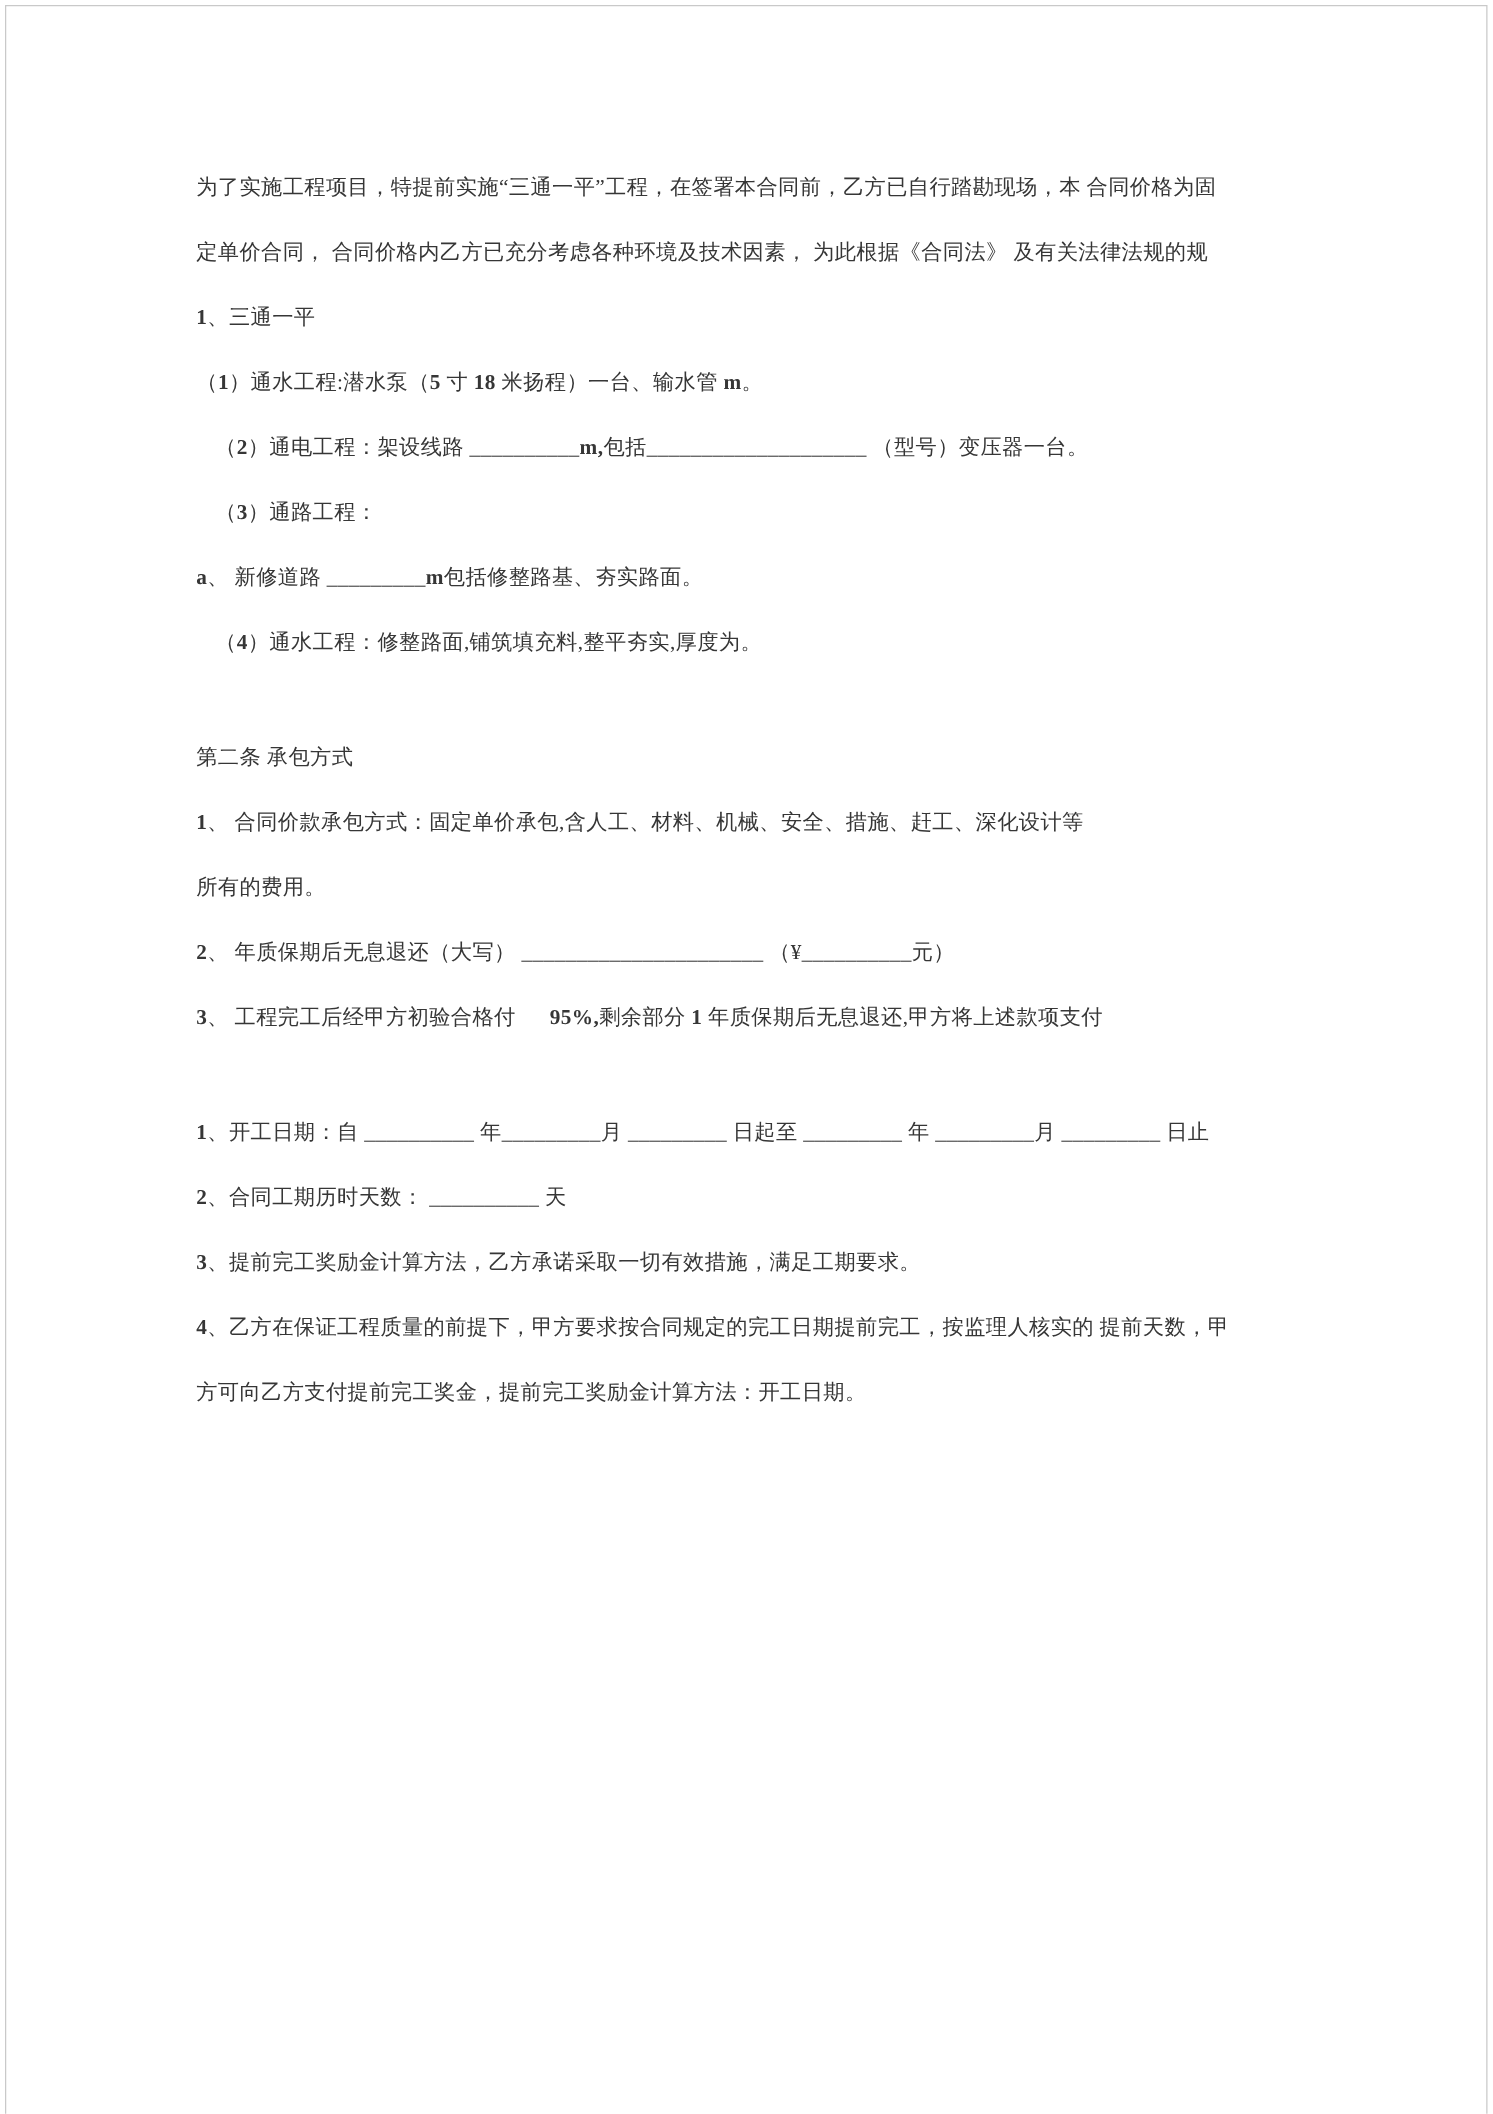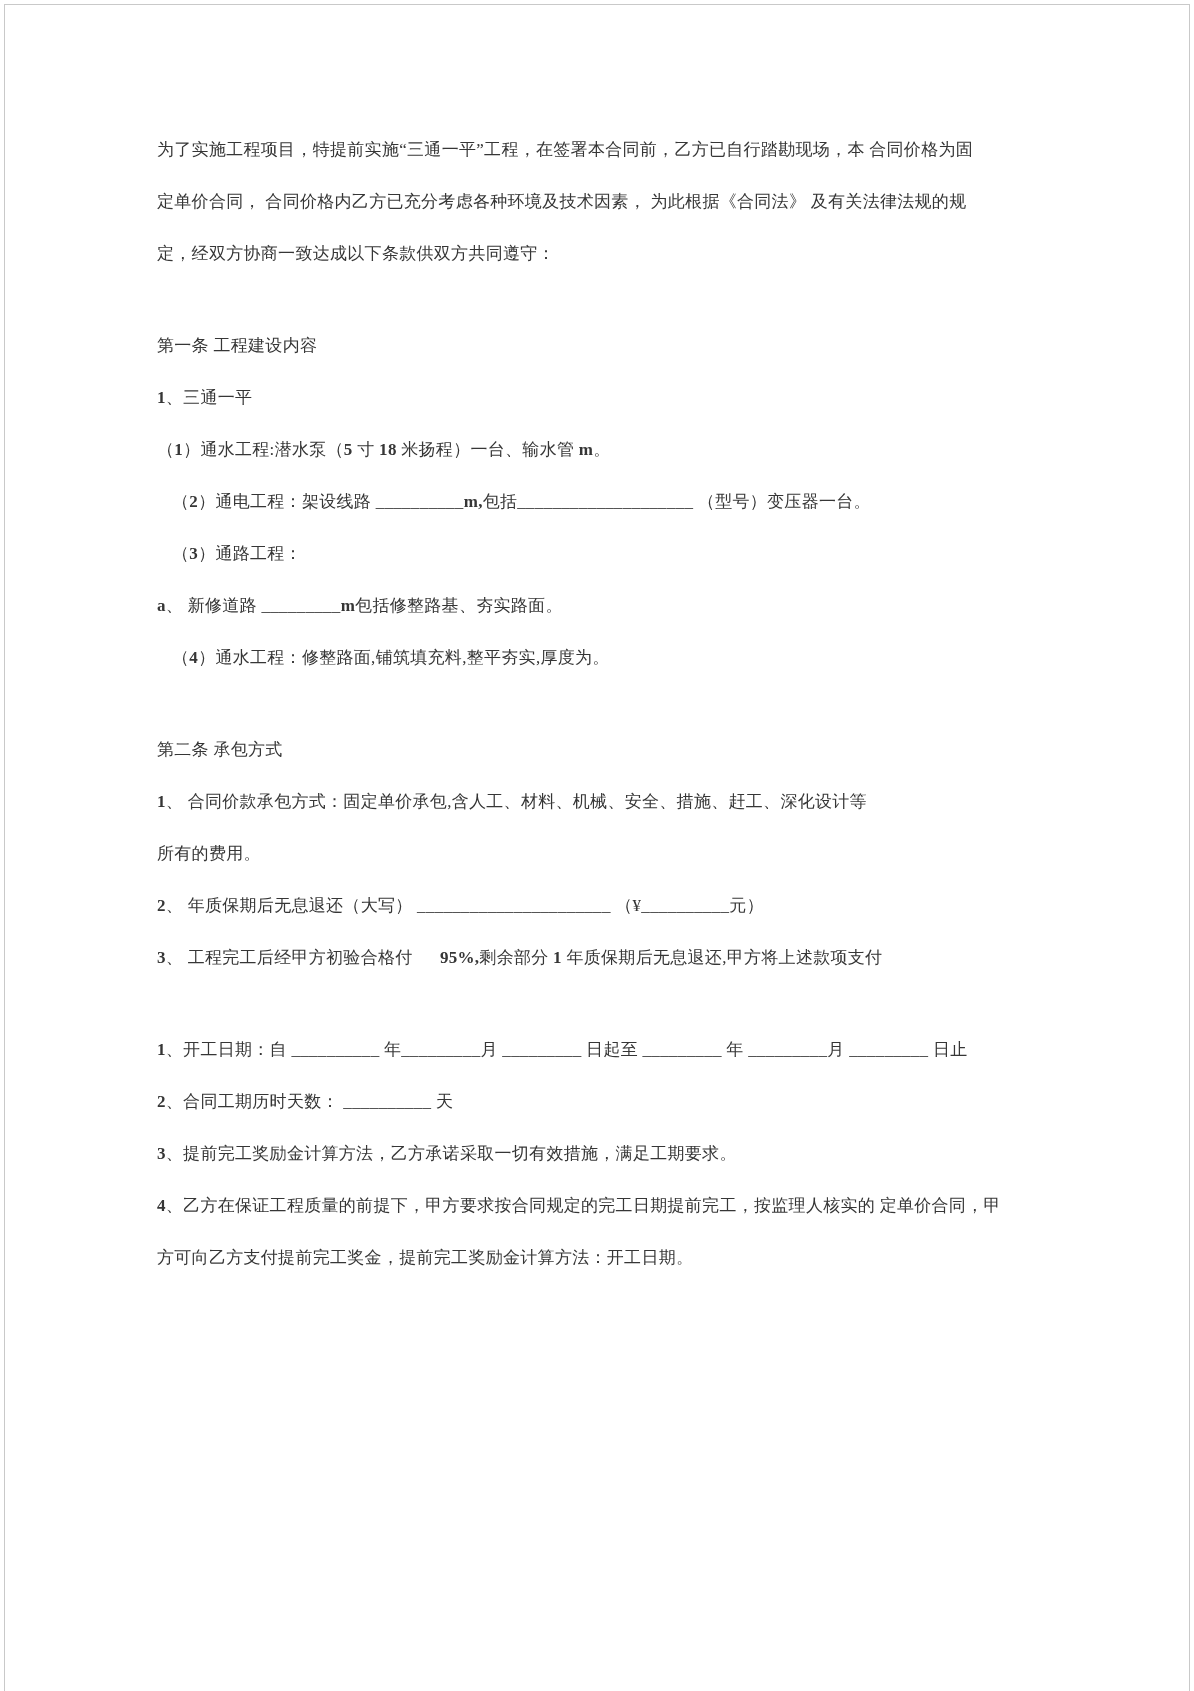--- a/index.html
+++ b/index.html
@@ -50,31 +50,29 @@
     font-weight: bold;
   }
 </style>
 </head>
 <body>
 
 <div class="frame"></div>
 <div class="page">
     <div class="para"><span>为了实施工程项目，特提前实施“三通一平”工程，在签署本合同前，乙方已自行踏勘现场，本 合同价格为固</span></div>
     <div class="para"><span>定单价合同， 合同价格内乙方已充分考虑各种环境及技术因素， 为此根据《合同法》 及有关法律法规的规</span></div>
-    <div class="para"><span>定，经双方协商一致达成以下条款供双方共同遵守：</span></div>
-    <div class="para gap"><span>第一条 工程建设内容</span></div>
     <div class="para"><span class="b">1</span><span>、三通一平</span></div>
     <div class="para"><span>（</span><span class="b">1</span><span>）通水工程:潜水泵（</span><span class="b">5</span><span> 寸 </span><span class="b">18</span><span> 米扬程）一台、输水管 </span><span class="b">m</span><span>。</span></div>
     <div class="para indent"><span>（</span><span class="b">2</span><span>）通电工程：架设线路 __________</span><span class="b">m,</span><span>包括____________________ （型号）变压器一台。</span></div>
     <div class="para indent"><span>（</span><span class="b">3</span><span>）通路工程：</span></div>
     <div class="para"><span class="b">a</span><span>、 新修道路 _________</span><span class="b">m</span><span>包括修整路基、夯实路面。</span></div>
     <div class="para indent"><span>（</span><span class="b">4</span><span>）通水工程：修整路面,铺筑填充料,整平夯实,厚度为。</span></div>
     <div class="para gap"><span>第二条 承包方式</span></div>
     <div class="para"><span class="b">1</span><span>、 合同价款承包方式：固定单价承包,含人工、材料、机械、安全、措施、赶工、深化设计等</span></div>
     <div class="para"><span>所有的费用。</span></div>
     <div class="para"><span class="b">2</span><span>、 年质保期后无息退还（大写） ______________________ （¥__________元）</span></div>
     <div class="para"><span class="b">3</span><span>、 工程完工后经甲方初验合格付      </span><span class="b">95%,</span><span>剩余部分 </span><span class="b">1</span><span> 年质保期后无息退还,甲方将上述款项支付</span></div>
     <div class="para gap"><span class="b">1</span><span>、开工日期：自 __________ 年_________月 _________ 日起至 _________ 年 _________月 _________ 日止</span></div>
     <div class="para"><span class="b">2</span><span>、合同工期历时天数： __________ 天</span></div>
     <div class="para"><span class="b">3</span><span>、提前完工奖励金计算方法，乙方承诺采取一切有效措施，满足工期要求。</span></div>
-    <div class="para"><span class="b">4</span><span>、乙方在保证工程质量的前提下，甲方要求按合同规定的完工日期提前完工，按监理人核实的 定单价合同，甲</span></div>
+    <div class="para"><span class="b">4</span><span>、乙方在保证工程质量的前提下，甲方要求按合同规定的完工日期提前完工，按监理人核实的 提前天数，甲</span></div>
     <div class="para"><span>方可向乙方支付提前完工奖金，提前完工奖励金计算方法：开工日期。</span></div>
   </div>
 
 </body></html>

